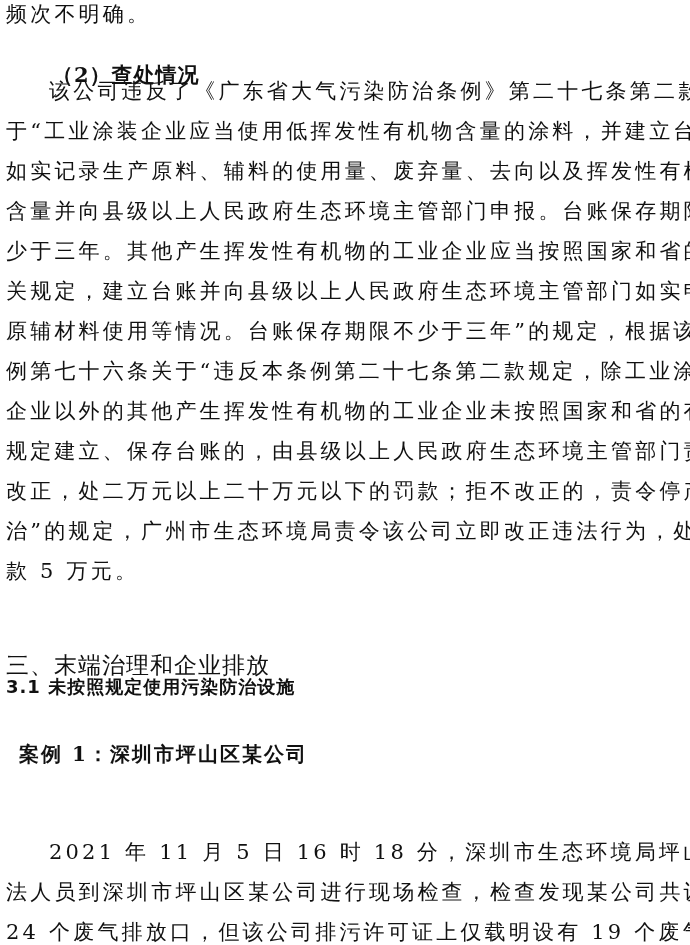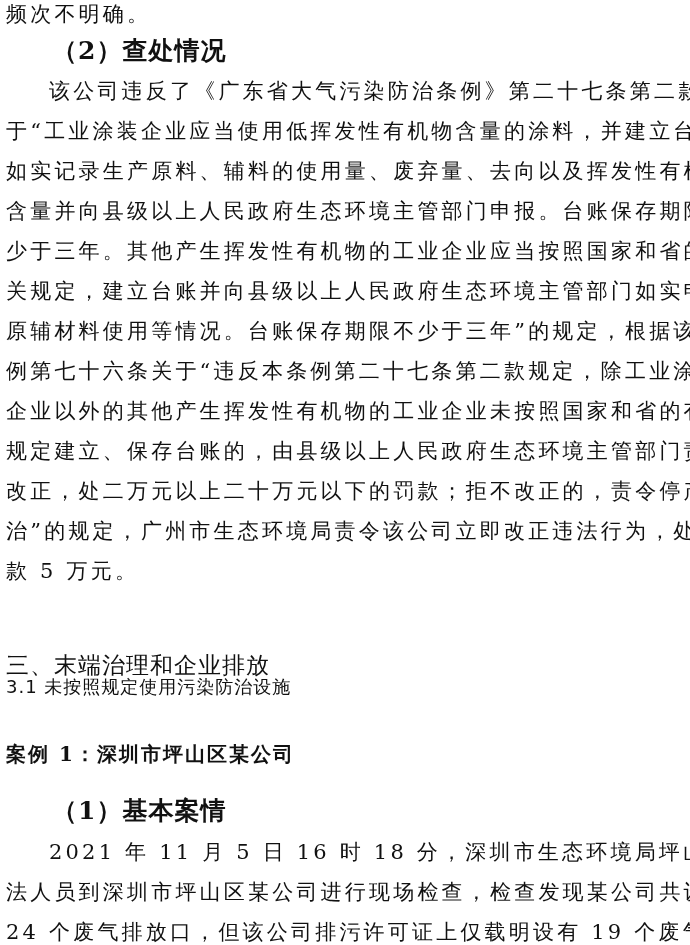--- a/index.html
+++ b/index.html
@@ -9,34 +9,34 @@
       position: absolute; left: 6px; width: 678px;
       font-family: "DejaVu Serif", "Liberation Serif", serif;
       font-size: 21px; line-height: 28px; white-space: nowrap;
       letter-spacing: 3.2px; text-align: justify; text-align-last: justify;
     }
     .line.last { text-align-last: left; }
     .indent { padding-left: 43px; width: 635px; }
     .subhead {
       position: absolute; left: 52px;
       font-family: "DejaVu Serif", "Liberation Serif", serif;
-      font-weight: bold; font-size: 25px; line-height: 28px; white-space: nowrap; letter-spacing: 1px;
+      font-weight: bold; font-size: 21px; line-height: 28px; white-space: nowrap; letter-spacing: 1px; margin-top: 24px;
     }
     .h1 {
       position: absolute; left: 6px;
       font-family: "DejaVu Sans", "Liberation Sans", sans-serif;
       font-size: 23px; line-height: 30px; white-space: nowrap; letter-spacing: 1px;
     }
     .h2 {
       position: absolute; left: 6px;
       font-family: "DejaVu Sans", "Liberation Sans", sans-serif;
       font-size: 18px; line-height: 26px; white-space: nowrap; letter-spacing: 1px;
     }
     .case {
-      position: absolute; left: 6px;
+      position: absolute; left: 19px;
       font-family: "DejaVu Serif", "Liberation Serif", serif;
       font-weight: bold; font-size: 20px; line-height: 28px; white-space: nowrap; letter-spacing: 2px;
     }
   </style>
 </head>
 <body>
 
 <div class="page">
   <div class="line last" style="top:0px;">频次不明确。</div>
 
@@ -51,22 +51,21 @@
   <div class="line" style="top:317px;">原辅材料使用等情况。台账保存期限不少于三年”的规定，根据该条</div>
   <div class="line" style="top:357px;">例第七十六条关于“违反本条例第二十七条第二款规定，除工业涂装</div>
   <div class="line" style="top:397px;">企业以外的其他产生挥发性有机物的工业企业未按照国家和省的有关</div>
   <div class="line" style="top:437px;">规定建立、保存台账的，由县级以上人民政府生态环境主管部门责令</div>
   <div class="line" style="top:477px;">改正，处二万元以上二十万元以下的罚款；拒不改正的，责令停产整</div>
   <div class="line" style="top:517px;">治”的规定，广州市生态环境局责令该公司立即改正违法行为，处罚</div>
   <div class="line last" style="top:557px;">款 5 万元。</div>
 
   <div class="h1" style="top:610px;margin-top:40px;">三、末端治理和企业排放</div>
 
-  <div class="h2" style="top:674px;">3.1  未按照规定使用污染防治设施</div>
+  <div class="h2" style="top:674px;font-weight:bold;">3.1  未按照规定使用污染防治设施</div>
 
   <div class="case" style="top:740px;">案例 1：深圳市坪山区某公司</div>
 
-  <div class="subhead" style="top:797px;">（1）基本案情</div>
 
   <div class="line indent" style="top:838px;">2021 年 11 月 5 日 16 时 18 分，深圳市生态环境局坪山管理局执</div>
   <div class="line" style="top:878px;">法人员到深圳市坪山区某公司进行现场检查，检查发现某公司共设有</div>
   <div class="line" style="top:918px;">24 个废气排放口，但该公司排污许可证上仅载明设有 19 个废气排放</div>
 </div>
 
 </body></html>

